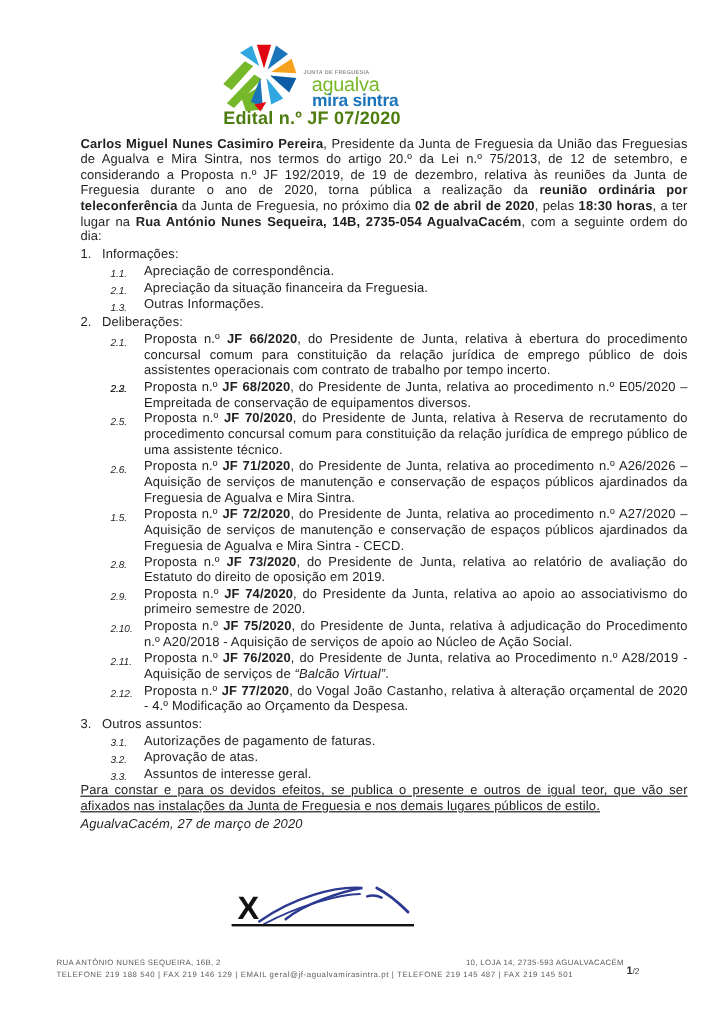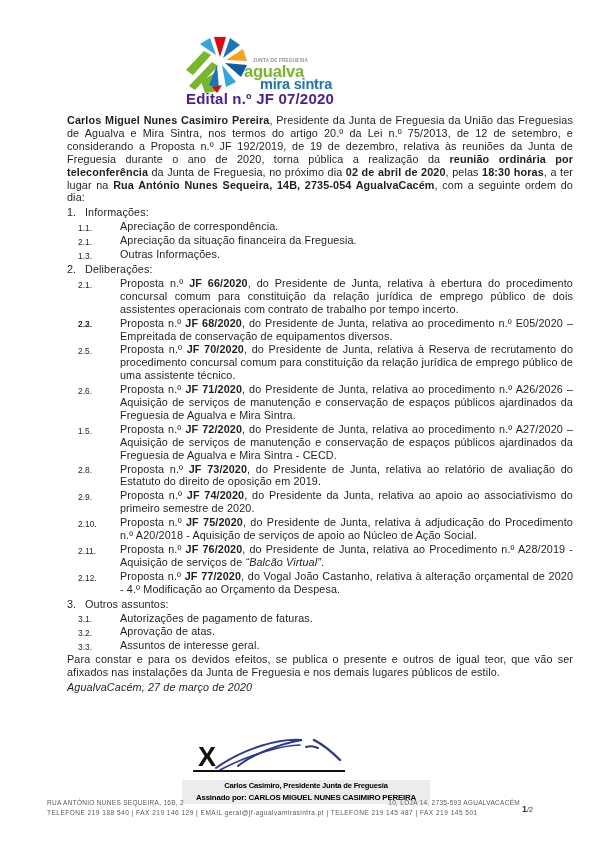--- a/index.html
+++ b/index.html
@@ -1,37 +1,37 @@
 <!DOCTYPE html>
 <html><head>
 <meta charset="utf-8">
 <style>
   html,body{margin:0;padding:0;background:#fff;}
   .page{position:relative;width:600px;height:849px;background:#ffffff;overflow:hidden;
         font-family:"Liberation Sans",sans-serif;color:#1f1f1f;}
   
   .logo-svg{position:absolute;left:186px;top:37px;}
   .logo-small{position:absolute;left:253px;top:58px;font-size:4.6px;letter-spacing:.25px;color:#8f8f8f;font-weight:bold;}
-  .logo-name1{position:absolute;left:244px;top:63px;width:88px;text-align:left;
-              font-size:16.5px;font-weight:bold;line-height:1;letter-spacing:-.2px;}
+  .logo-name1{position:absolute;left:244px;top:63px;width:88px;text-align:center;
+              font-size:16.5px;font-weight:normal;line-height:1;letter-spacing:-.2px;}
   .logo-name2{position:absolute;left:244px;top:77px;width:88px;text-align:right;
               font-size:14.5px;font-weight:bold;line-height:1;letter-spacing:-.2px;}
   .doc-title{position:absolute;left:160px;top:90px;width:200px;margin:0;text-align:center;
              font-size:15px;font-weight:bold;letter-spacing:.2px;}
   
   .content{position:absolute;left:47px;top:114px;width:506px;font-size:10.8px;
            line-height:12.9px;letter-spacing:.12px;text-align:justify;margin-left:20px;}
   .para{margin:0;}
   .b{font-weight:bold;}
   .i{font-style:italic;}
   .item-l1{position:relative;padding-left:18px;margin-top:2px;}
   .item-l1 .marker1{position:absolute;left:0;top:0;}
   .item-l2{position:relative;padding-left:53px;margin-top:1px;}
-  .item-l2 .marker2{position:absolute;left:11px;top:1.8px;font-size:8.4px;letter-spacing:0;}
-  .closing{margin:1px 0 0 0;}
+  .item-l2 .marker2{position:absolute;left:25px;top:1.8px;font-size:8.4px;letter-spacing:0;font-style:italic;}
+  .closing{margin:1px 0 0 0;text-decoration:underline;}
   .date-line{margin:2px 0 0 0;text-align:left;font-style:italic;}
   
   .sig-x{position:absolute;left:198px;top:742px;font-size:27px;font-weight:700;color:#111;}
   .sig-scribble{position:absolute;left:214px;top:735px;}
   .sig-line{position:absolute;left:193px;top:770px;width:152px;height:2px;background:#111;}
   .stamp{position:absolute;left:182px;top:780px;width:244px;background:#ececec;
          text-align:center;padding:1px 2px 2px 2px;color:#000;}
   .stamp-l1{font-size:7.6px;font-weight:bold;letter-spacing:-.2px;white-space:nowrap;}
   .stamp-l2{font-size:7.9px;font-weight:bold;letter-spacing:-.2px;white-space:nowrap;margin-top:2.5px;}
   
@@ -58,21 +58,21 @@
     <polygon fill="#f6a21d" points="57,12 61,24 40,23"></polygon>
     <polygon fill="#0c5da5" points="61,28 55,40 39,26"></polygon>
     <polygon fill="#2fa8e0" points="50,45 40,50 36,28"></polygon>
     <polygon fill="#1a75bb" points="33,52 23,48 31,28"></polygon>
     <polygon fill="#e30613" points="26,50 36,48 31,56"></polygon>
   </svg>
   <div class="logo-small">JUNTA DE FREGUESIA</div>
   <div class="logo-name1" style="color: rgb(118, 184, 42);">agualva</div>
   <div class="logo-name2" style="color: rgb(26, 117, 187);">mira sintra</div>
 
-  <h1 class="doc-title" style="color: #4c1d95;">Edital n.º JF 07/2020</h1>
+  <h1 class="doc-title" style="color: #4d7c0f;">Edital n.º JF 07/2020</h1>
 
   <main class="content">
     <p id="intro" class="para"><span class="b">Carlos Miguel Nunes Casimiro Pereira</span><span>, Presidente da Junta de Freguesia da União das Freguesias de Agualva e Mira Sintra, nos termos do artigo 20.º da Lei n.º 75/2013, de 12 de setembro, e considerando a Proposta n.º JF 192/2019, de 19 de dezembro, relativa às reuniões da Junta de Freguesia durante o ano de 2020, torna pública a realização da </span><span class="b">reunião ordinária por teleconferência</span><span> da Junta de Freguesia, no próximo dia </span><span class="b">02 de abril de 2020</span><span>, pelas </span><span class="b">18:30 horas</span><span>, a ter lugar na </span><span class="b">Rua António Nunes Sequeira, 14B, 2735-054 AgualvaCacém</span><span>, com a seguinte ordem do dia:</span></p>
     <div id="agenda">
         <div class="item-l1"><span class="marker1">1.</span><span><span>Informações:</span></span></div>
         <div class="item-l2"><span class="marker2">1.1.</span><span><span>Apreciação de correspondência.</span></span></div>
         <div class="item-l2"><span class="marker2">2.1.</span><span><span>Apreciação da situação financeira da Freguesia.</span></span></div>
         <div class="item-l2"><span class="marker2">1.3.</span><span><span>Outras Informações.</span></span></div>
         <div class="item-l1"><span class="marker1">2.</span><span><span>Deliberações:</span></span></div>
         <div class="item-l2"><span class="marker2">2.1.</span><span><span>Proposta n.º </span><span class="b">JF 66/2020</span><span>, do Presidente de Junta, relativa à ebertura do procedimento concursal comum para constituição da relação jurídica de emprego público de dois assistentes operacionais com contrato de trabalho por tempo incerto.</span></span></div>
@@ -97,24 +97,20 @@
 
   <div class="sig-x">X</div>
   <svg class="sig-scribble" width="128" height="38" viewBox="0 0 128 38" style="color: rgb(43, 57, 144);">
     <path d="M2,33 C30,13 66,3 88,5 C70,8 40,18 24,31" fill="none" stroke="currentColor" stroke-width="2" stroke-linecap="round"></path>
     <path d="M6,35 C36,19 70,10 86,10" fill="none" stroke="currentColor" stroke-width="1.6" stroke-linecap="round"></path>
     <path d="M92,12 C98,10 102,12 104,13" fill="none" stroke="currentColor" stroke-width="2" stroke-linecap="round"></path>
     <path d="M100,5 C110,10 118,17 126,25" fill="none" stroke="currentColor" stroke-width="2.4" stroke-linecap="round"></path>
   </svg>
   <div class="sig-line"></div>
 
-  <div class="stamp">
-    <div class="stamp-l1">Carlos Casimiro, Presidente Junta de Freguesia</div>
-    <div class="stamp-l2"><span>Assinado por:</span>&nbsp;<span>CARLOS MIGUEL NUNES CASIMIRO PEREIRA</span></div>
-  </div>
 
   <div class="f-line1">
     <span>RUA ANTÓNIO NUNES SEQUEIRA, 16B, 2</span>
     <span>10, LOJA 14, 2735-593 AGUALVACACÉM</span>
   </div>
   <div class="f-line2">TELEFONE  219 188 540  |  FAX  219 146 129   |   EMAIL  geral@jf-agualvamirasintra.pt   |   TELEFONE  219 145 487  |  FAX  219 145 501</div>
   <div class="f-page"><span class="f-cur">1</span><span class="f-sep">/</span><span class="f-tot">2</span></div>
 
 </div>
 

